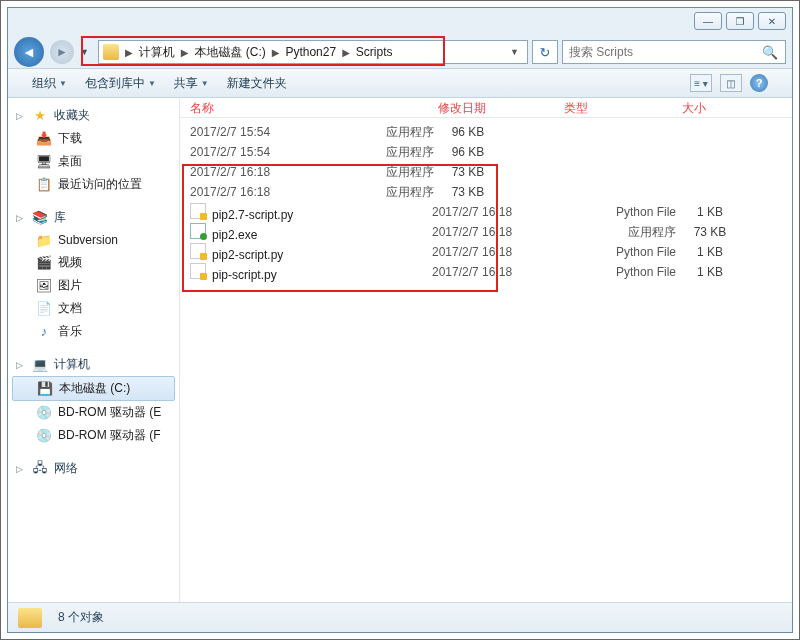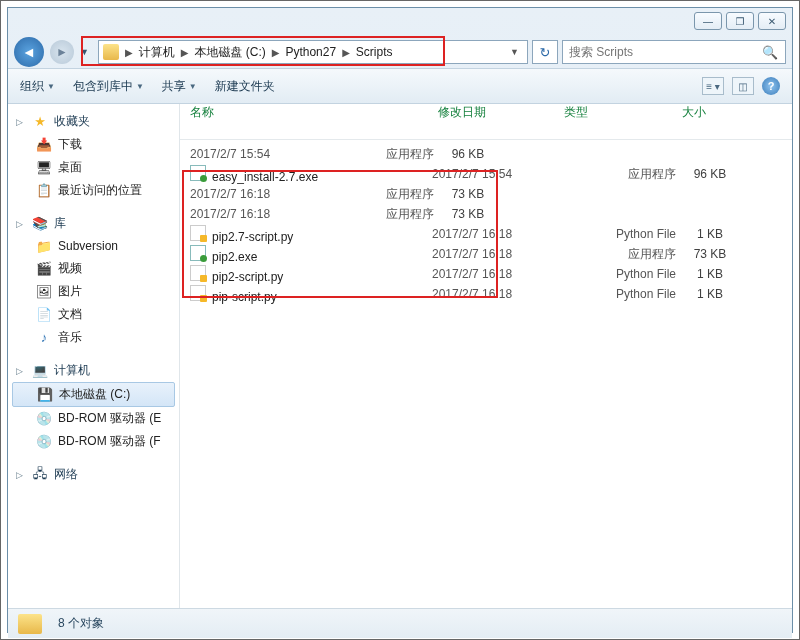--- a/index.html
+++ b/index.html
@@ -16,37 +16,37 @@
 .addressbar { flex: 1; height: 24px; background: #fff; border: 1px solid #8ca6bc; display: flex; align-items: center; padding: 0 4px; position: relative; }
 .red-box-1 { position: absolute; border: 2px solid #d22; left: 73px; top: 28px; width: 364px; height: 30px; pointer-events: none; z-index: 10; }
 .crumb-icon { width: 16px; height: 16px; background: linear-gradient(#fce38a,#e8b84a); border-radius: 2px; margin-right: 2px; }
 .crumb-sep { color: #555; font-size: 10px; padding: 0 4px; cursor: pointer; }
 .crumb { font-size: 12px; color: #222; cursor: pointer; padding: 0 2px; }
 .addr-drop { margin-left: auto; color: #555; font-size: 9px; padding: 0 4px; cursor: pointer; }
 .refresh-btn { width: 26px; height: 24px; background: #fff; border: 1px solid #8ca6bc; display: flex; align-items: center; justify-content: center; color: #2d6aa8; cursor: pointer; font-size: 13px; }
 .searchbox { width: 224px; height: 24px; background: #fff; border: 1px solid #8ca6bc; display: flex; align-items: center; padding: 0 6px; }
 .searchbox input { border: none; outline: none; flex: 1; font-size: 12px; color: #888; background: transparent; }
 .search-icon { color: #2d6aa8; font-size: 13px; }
-.toolbar { height: 36px; background: linear-gradient(#f5f9fc,#e2ecf4); border-top: 1px solid #c3d3e0; border-bottom: 1px solid #c3d3e0; display: flex; align-items: center; padding: 0 12px; gap: 18px; }
+.toolbar { height: 30px; background: linear-gradient(#f5f9fc,#e2ecf4); border-top: 1px solid #c3d3e0; border-bottom: 1px solid #c3d3e0; display: flex; align-items: center; padding: 0 24px; gap: 18px; }
 .tool-item { font-size: 12px; color: #1a3850; cursor: pointer; display: flex; align-items: center; gap: 3px; }
 .tool-drop { font-size: 8px; color: #4a6880; }
 .tool-right { margin-left: auto; display: flex; gap: 8px; align-items: center; }
 .view-icon { width: 22px; height: 18px; border: 1px solid #a8bccb; background: #eef5fa; cursor: pointer; display: flex; align-items: center; justify-content: center; font-size: 10px; color: #4a6880; }
 .help-icon { width: 18px; height: 18px; border-radius: 50%; background: radial-gradient(#8fc4f0,#3a7bb8); color: #fff; display: flex; align-items: center; justify-content: center; font-size: 11px; font-weight: bold; cursor: pointer; }
 .body-area { display: flex; height: 504px; background: #fff; }
 .sidebar { width: 172px; background: #fff; border-right: 1px solid #e0e6ea; overflow: hidden; padding: 6px 0; }
 .side-group { margin-bottom: 10px; }
 .side-head { display: flex; align-items: center; padding: 3px 8px; font-size: 12px; color: #1a3850; gap: 6px; }
 .side-head .expand { font-size: 9px; color: #6a808f; width: 10px; cursor: pointer; }
 .side-icon { width: 16px; height: 16px; display: inline-flex; align-items: center; justify-content: center; font-size: 13px; }
 .side-item { display: flex; align-items: center; padding: 3px 8px 3px 28px; font-size: 12px; color: #222; gap: 6px; cursor: pointer; }
 .side-item.selected { background: linear-gradient(#e8f1fb,#d4e6f7); border: 1px solid #a8c8e4; border-radius: 2px; margin: 0 4px; padding-left: 24px; }
 .star { color: #f5b829; }
 .content { flex: 1; position: relative; }
-.columns { display: flex; border-bottom: 1px solid #e4e9ec; height: 36px; align-items: flex-start; font-size: 12px; color: #15803d; padding-left: 10px; }
+.columns { display: flex; border-bottom: 1px solid #e4e9ec; height: 20px; align-items: flex-end; font-size: 12px; color: #ef4444; padding-left: 10px; }
 .col-name { width: 248px; cursor: pointer; }
 .col-date { width: 126px; cursor: pointer; }
 .col-type { width: 118px; cursor: pointer; }
 .col-size { width: 80px; text-align: left; cursor: pointer; }
 .file-list { padding-top: 4px; }
 .file-row { display: flex; align-items: center; height: 20px; font-size: 12px; color: #222; padding-left: 10px; cursor: pointer; }
 .file-icon { width: 16px; height: 16px; margin-right: 6px; display: inline-flex; align-items: center; justify-content: center; font-size: 11px; }
 .exe-icon { background: #fff; border: 1px solid #8bb; position: relative; }
 .exe-icon::after { content: ""; position: absolute; width: 7px; height: 7px; background: #3a9c3a; border-radius: 50%; right: -2px; bottom: -2px; }
 .py-icon { background: #fff; border: 1px solid #ccc; position: relative; }
@@ -201,21 +201,20 @@
       <div class="col-type">类型</div>
       <div class="col-size">大小</div>
     </div>
     <div class="file-list" id="file-list">
             <div class="file-row">
               <span class="f-date">2017/2/7 15:54</span>
               <span class="f-type">应用程序</span>
               <span class="f-size">96 KB</span>
             </div>
             <div class="file-row">
-              <span class="f-name"><span class="file-icon exe-icon"></span>easy_install-2.7.exe</span>
               <span class="f-date">2017/2/7 15:54</span>
               <span class="f-type">应用程序</span>
               <span class="f-size">96 KB</span>
             </div>
             <div class="file-row">
               <span class="f-date">2017/2/7 16:18</span>
               <span class="f-type">应用程序</span>
               <span class="f-size">73 KB</span>
             </div>
             <div class="file-row">

